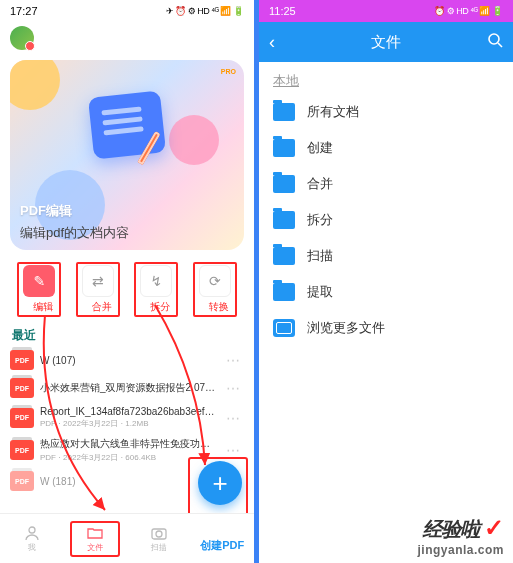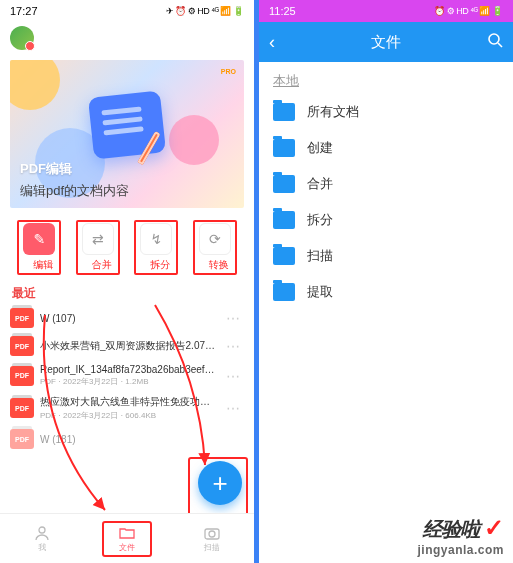--- a/index.html
+++ b/index.html
@@ -11,40 +11,40 @@
     
     .status-bar { height: 22px; display: flex; justify-content: space-between; align-items: center; padding: 0 10px; font-size: 11px; font-weight: 500; }
     .status-icons { display: flex; gap: 2px; align-items: center; font-size: 9px; letter-spacing: -0.5px; }
     .phone-right .status-bar { background: #d946ef; color: #fff; }
     
     
     .avatar-row { padding: 4px 10px; }
     .avatar { width: 24px; height: 24px; border-radius: 50%; background: linear-gradient(135deg, #4caf50, #8bc34a); position: relative; }
     .avatar::after { content: ""; position: absolute; right: -1px; bottom: -1px; width: 8px; height: 8px; border-radius: 50%; background: #ff5252; border: 1px solid #fff; }
     
-    .hero-card { margin: 6px 10px; border-radius: 2px; overflow: hidden; background: linear-gradient(135deg, #ffe0cc 0%, #cfe3ff 40%, #ffd6e8 70%, #fff3d1 100%); position: relative; height: 148px; }
+    .hero-card { margin: 6px 10px; border-radius: 16px; overflow: hidden; background: linear-gradient(135deg, #ffe0cc 0%, #cfe3ff 40%, #ffd6e8 70%, #fff3d1 100%); position: relative; height: 190px; }
     .hero-blob1 { position: absolute; width: 60px; height: 60px; border-radius: 50%; background: #ffcf6e; left: -10px; top: -10px; opacity: 0.9; }
     .hero-blob2 { position: absolute; width: 50px; height: 50px; border-radius: 50%; background: #ff9fc2; right: 25px; top: 55px; opacity: 0.85; }
     .hero-blob3 { position: absolute; width: 70px; height: 70px; border-radius: 50%; background: #a6c8ff; left: 25px; bottom: 10px; opacity: 0.8; }
     .hero-doc { position: absolute; left: 50%; top: 34px; transform: translateX(-50%) rotate(-6deg); width: 72px; height: 62px; background: #4a7dff; border-radius: 10px; box-shadow: 0 6px 16px rgba(74,125,255,.4); }
     .hero-doc::before { content: ""; position: absolute; left: 12px; top: 14px; width: 40px; height: 5px; background: #b5ccff; border-radius: 3px; box-shadow: 0 10px 0 #b5ccff, 0 20px 0 #b5ccff; }
     .hero-pen { position: absolute; left: 58%; top: 70px; width: 6px; height: 36px; background: #ff7843; border-radius: 3px 3px 1px 1px; transform: rotate(30deg); box-shadow: 0 0 0 2px #ffd1bf inset; }
     .hero-title { position: absolute; left: 10px; bottom: 30px; color: #fff; font-size: 13px; font-weight: 600; text-shadow: 0 1px 2px rgba(0,0,0,.2); }
     .hero-sub { position: absolute; left: 10px; bottom: 8px; color: #424242; font-size: 13px; }
     .hero-badge { position: absolute; right: 8px; top: 8px; font-size: 7px; color: #ff9800; font-weight: bold; }
     
     .action-row { display: flex; justify-content: space-around; padding: 6px 10px 2px; }
     .action-item { display: flex; flex-direction: column; align-items: center; gap: 3px; width: 44px; }
     .action-icon-box { width: 32px; height: 32px; border-radius: 6px; display: flex; align-items: center; justify-content: center; font-size: 14px; color: #999; border: 1px solid #eee; }
     .action-icon-box.edit { background: #ff5b6a; color: #fff; border: none; }
     .action-label { font-size: 10px; color: #666; }
     .red-box { border: 2px solid #ff2626; padding: 1px; border-radius: 2px; }
     .action-item.red-box .action-label { color: #ff2626; font-weight: 500; margin-left: 8px; }
     
-    .section-title { font-size: 12px; font-weight: 600; padding: 8px 12px 2px; color: #ef4444; }
+    .section-title { font-size: 12px; font-weight: 600; padding: 8px 12px 2px; color: #0f766e; }
     
     .file-list { padding: 0 4px; }
     .file-row { display: flex; align-items: center; padding: 4px 6px; gap: 6px; }
     .pdf-badge { width: 24px; height: 20px; background: #ff4b3e; border-radius: 3px; color: #fff; font-size: 7px; font-weight: bold; display: flex; align-items: center; justify-content: center; flex-shrink: 0; position: relative; }
     .pdf-badge::before { content: ""; position: absolute; top: -3px; left: 2px; right: 2px; height: 3px; background: #d8d8d8; border-radius: 2px 2px 0 0; }
     .file-info { flex: 1; min-width: 0; }
     .file-name { font-size: 10px; color: #333; white-space: nowrap; overflow: hidden; text-overflow: ellipsis; }
     .file-meta { font-size: 8px; color: #aaa; margin-top: 1px; }
     .more-dots { color: #ccc; font-size: 14px; padding: 0 4px; }
     
@@ -187,20 +187,23 @@
           </svg>
         <span>文件</span>
       </div>
       <div class="nav-item">
         <svg class="nav-icon" width="16" height="16" viewBox="0 0 16 16">
             <rect x="1" y="4" width="14" height="10" rx="2" fill="none" stroke="#bbb" stroke-width="1.3"></rect>
             <circle cx="8" cy="9" r="3" fill="none" stroke="#bbb" stroke-width="1.3"></circle>
           </svg>
         <span>扫描</span>
       </div>
+      <div class="nav-item" style="color:#2196f3;font-weight:600">
+        <span style="font-size:11px;margin-top:14px">创建PDF</span>
+      </div>
     </div>
 
     <div class="arrow" style="left:30px;top:310px">
       <svg width="100" height="210">
           <defs>
             <marker id="ah1" markerWidth="8" markerHeight="8" refX="6" refY="3" orient="auto">
               <path d="M0,0 L6,3 L0,6 z" fill="#ff2626"></path>
             </marker>
           </defs>
           <path d="M15,5 Q5,120 75,200" fill="none" stroke="#ff2626" stroke-width="2" marker-end="url(#ah1)"></path>
@@ -249,20 +252,24 @@
         <span class="folder-label">拆分</span>
       </div>
       <div class="folder-row">
         <div class="folder-icon blue"></div>
         <span class="folder-label">扫描</span>
       </div>
       <div class="folder-row">
         <div class="folder-icon blue"></div>
         <span class="folder-label">提取</span>
       </div>
+      <div class="folder-row">
+        <div class="browse-icon"></div>
+        <span class="folder-label">浏览更多文件</span>
+      </div>
     </div>
   </div>
 </div>
 
 <div class="watermark">
   <div><span class="wm-main">经验啦</span> <span class="wm-check">✓</span></div>
   <div class="wm-sub">jingyanla.com</div>
 </div>
 
 </body></html>

